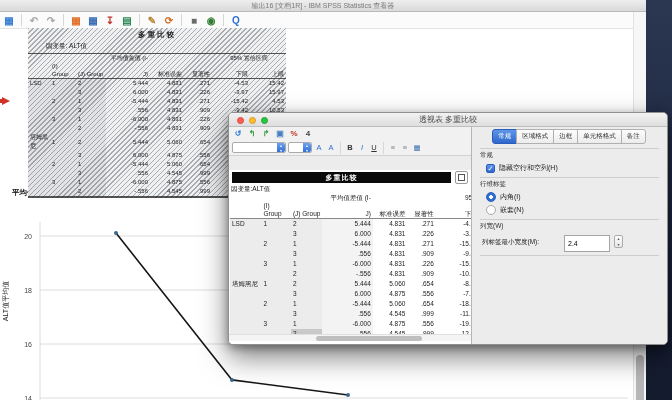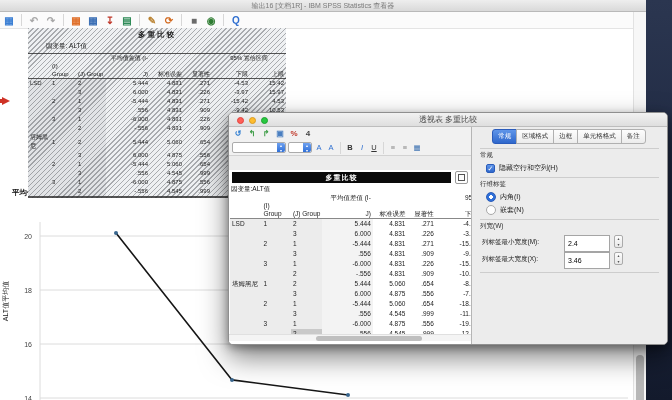--- a/index.html
+++ b/index.html
@@ -548,25 +548,17 @@
       <div class="sec-label">列宽(W)</div>
       <div id="width-fields">
           <div class="wfrow">
             <span class="wf-label">列标签最小宽度(M):</span>
             <input class="wf-input" type="text" value="2.4" style="">
             <div class="stepper">
               <span>▴</span>
               <span>▾</span>
             </div>
           </div>
-          <div class="wfrow">
-            <span class="wf-label">列标签最大宽度(X):</span>
-            <input class="wf-input" type="text" value="3.46" style="">
-            <div class="stepper">
-              <span>▴</span>
-              <span>▾</span>
-            </div>
-          </div>
         </div>
     </div>
     <div class="sec" id="sec-empty"></div>
   </div>
 </div>
 
 </body></html>

